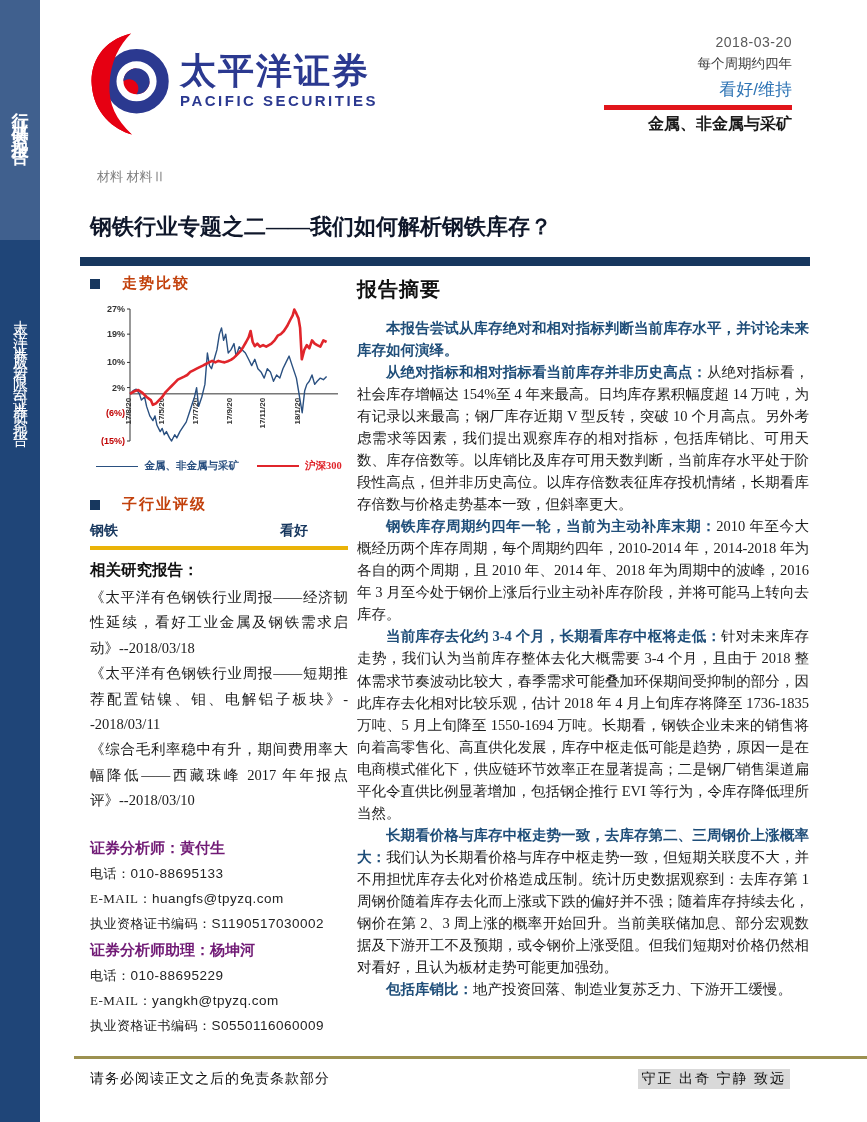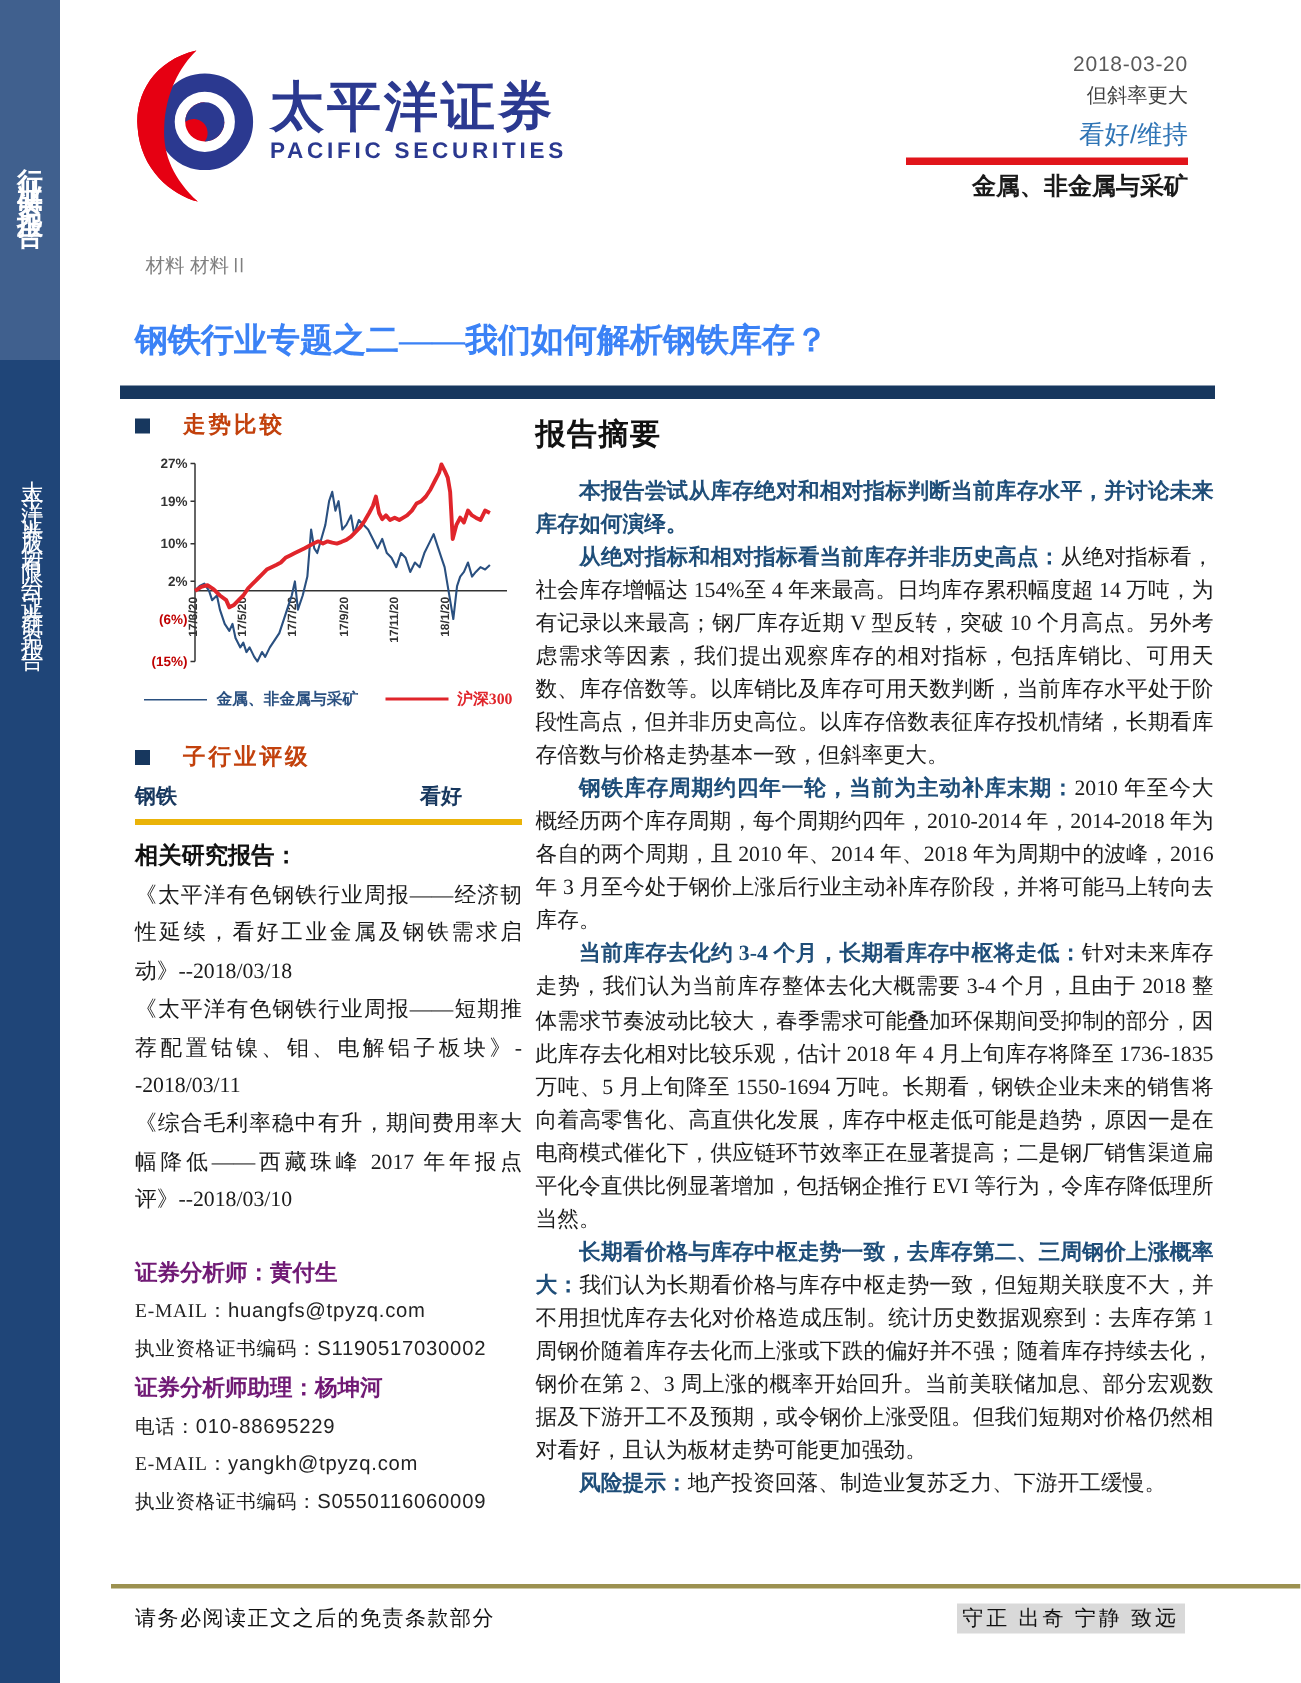--- a/index.html
+++ b/index.html
@@ -30,21 +30,21 @@
   .logo-en { font-size:15px; font-weight:bold; color:#2b3990; font-family:"Liberation Sans", sans-serif; letter-spacing:2.5px; margin-top:2px; }
 
   .header-right { position:absolute; right:75px; top:34px; width:320px; text-align:right; font-family:"Liberation Sans", sans-serif; }
   .hr-date { font-size:14px; color:#595959; letter-spacing:0.5px; }
   .hr-type { font-size:13.5px; color:#404040; margin-top:5px; }
   .hr-rating { font-size:17px; color:#2e74b5; margin-top:5px; }
   .hr-redbar { height:5px; background:#e1151b; width:188px; margin:4px 0 0 auto; }
   .hr-industry { font-size:16px; font-weight:bold; color:#1a1a1a; margin-top:4px; }
 
   .category { position:absolute; left:97px; top:168px; font-size:13px; color:#7f7f7f; font-family:"Liberation Sans", sans-serif; }
-  .doc-title { position:absolute; left:90px; top:212px; width:720px; font-size:22px; font-weight:bold; color:#3b82f6; font-family:"Liberation Serif", serif; }
+  .doc-title { position:absolute; left:90px; top:212px; width:720px; font-size:22px; font-weight:bold; color:#0f172a; font-family:"Liberation Serif", serif; }
   .title-bar { position:absolute; left:80px; top:257px; width:730px; height:9px; background:#17375e; }
 
   
   .left-col { position:absolute; left:90px; top:274px; width:258px; }
   .section-head { display:flex; align-items:center; margin-bottom:4px; }
   .section-head .square { width:10px; height:10px; background:#17375e; margin-right:22px; flex:0 0 auto; }
   .section-head .sh-label { font-size:15px; font-weight:bold; color:#c2410c; letter-spacing:2px; }
 
   .chart-box { margin-top:6px; }
   .chart-svg { display:block; width:254px; height:150px; }
@@ -100,21 +100,21 @@
       <path d="M52 66 a14 14 0 1 0 -14 -14 a10 10 0 0 1 14 14 Z" fill="#2b3990"></path>
     </svg>
     <div class="logo-text">
       <div class="logo-cn">太平洋证券</div>
       <div class="logo-en">PACIFIC SECURITIES</div>
     </div>
   </div>
 
   <div class="header-right">
     <div class="hr-date">2018-03-20</div>
-    <div class="hr-type">但斜率更大</div>
+    <div class="hr-type">每个周期约四年</div>
     <div class="hr-rating">看好/维持</div>
     <div class="hr-redbar"></div>
     <div class="hr-industry">金属、非金属与采矿</div>
   </div>
 
   <div class="category">材料 材料Ⅱ</div>
   <div class="doc-title">钢铁行业专题之二——我们如何解析钢铁库存？</div>
   <div class="title-bar"></div>
 
   <div class="left-col">
@@ -179,41 +179,42 @@
       <div id="report-list">
           <p class="report-item">《太平洋有色钢铁行业周报——经济韧性延续，看好工业金属及钢铁需求启动》--2018/03/18</p>
           <p class="report-item">《太平洋有色钢铁行业周报——短期推荐配置钴镍、钼、电解铝子板块》--2018/03/11</p>
           <p class="report-item">《综合毛利率稳中有升，期间费用率大幅降低——西藏珠峰 2017 年年报点评》--2018/03/10</p>
         </div>
     </div>
 
     <div class="analysts" id="analysts">
         <div class="analyst">
           <div class="analyst-role">证券分析师：黄付生</div>
+          <div class="contact-line">电话：<span class="val">010-88695133</span></div>
           <div class="contact-line">E-MAIL：<span class="val">huangfs@tpyzq.com</span></div>
           <div class="contact-line">执业资格证书编码：<span class="val">S1190517030002</span></div>
         </div>
         <div class="analyst">
           <div class="analyst-role">证券分析师助理：杨坤河</div>
           <div class="contact-line">电话：<span class="val">010-88695229</span></div>
           <div class="contact-line">E-MAIL：<span class="val">yangkh@tpyzq.com</span></div>
           <div class="contact-line">执业资格证书编码：<span class="val">S0550116060009</span></div>
         </div>
       </div>
   </div>
 
   <div class="right-col">
     <div class="summary-head">报告摘要</div>
     <div id="summary-paragraphs">
         <p class="para"><span class="lead">本报告尝试从库存绝对和相对指标判断当前库存水平，并讨论未来库存如何演绎。</span></p>
         <p class="para"><span class="lead">从绝对指标和相对指标看当前库存并非历史高点：</span><span class="body-text">从绝对指标看，社会库存增幅达 154%至 4 年来最高。日均库存累积幅度超 14 万吨，为有记录以来最高；钢厂库存近期 V 型反转，突破 10 个月高点。另外考虑需求等因素，我们提出观察库存的相对指标，包括库销比、可用天数、库存倍数等。以库销比及库存可用天数判断，当前库存水平处于阶段性高点，但并非历史高位。以库存倍数表征库存投机情绪，长期看库存倍数与价格走势基本一致，但斜率更大。</span></p>
         <p class="para"><span class="lead">钢铁库存周期约四年一轮，当前为主动补库末期：</span><span class="body-text">2010 年至今大概经历两个库存周期，每个周期约四年，2010-2014 年，2014-2018 年为各自的两个周期，且 2010 年、2014 年、2018 年为周期中的波峰，2016 年 3 月至今处于钢价上涨后行业主动补库存阶段，并将可能马上转向去库存。</span></p>
         <p class="para"><span class="lead">当前库存去化约 3-4 个月，长期看库存中枢将走低：</span><span class="body-text">针对未来库存走势，我们认为当前库存整体去化大概需要 3-4 个月，且由于 2018 整体需求节奏波动比较大，春季需求可能叠加环保期间受抑制的部分，因此库存去化相对比较乐观，估计 2018 年 4 月上旬库存将降至 1736-1835 万吨、5 月上旬降至 1550-1694 万吨。长期看，钢铁企业未来的销售将向着高零售化、高直供化发展，库存中枢走低可能是趋势，原因一是在电商模式催化下，供应链环节效率正在显著提高；二是钢厂销售渠道扁平化令直供比例显著增加，包括钢企推行 EVI 等行为，令库存降低理所当然。</span></p>
         <p class="para"><span class="lead">长期看价格与库存中枢走势一致，去库存第二、三周钢价上涨概率大：</span><span class="body-text">我们认为长期看价格与库存中枢走势一致，但短期关联度不大，并不用担忧库存去化对价格造成压制。统计历史数据观察到：去库存第 1 周钢价随着库存去化而上涨或下跌的偏好并不强；随着库存持续去化，钢价在第 2、3 周上涨的概率开始回升。当前美联储加息、部分宏观数据及下游开工不及预期，或令钢价上涨受阻。但我们短期对价格仍然相对看好，且认为板材走势可能更加强劲。</span></p>
-        <p class="para"><span class="lead">风险提示：</span><span class="body-text">地产投资回落、制造业复苏乏力、下游开工缓慢。</span></p>
+        <p class="para"><span class="lead">包括库销比：</span><span class="body-text">地产投资回落、制造业复苏乏力、下游开工缓慢。</span></p>
       </div>
   </div>
 
   <div class="footer-line"></div>
   <div class="footer-left">请务必阅读正文之后的免责条款部分</div>
   <div class="footer-right">守正 出奇 宁静 致远</div>
 
 </div>
 
 </body></html>

